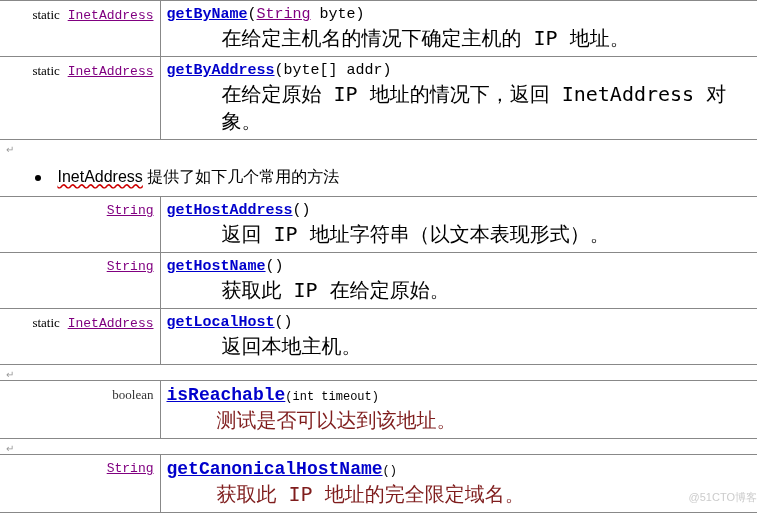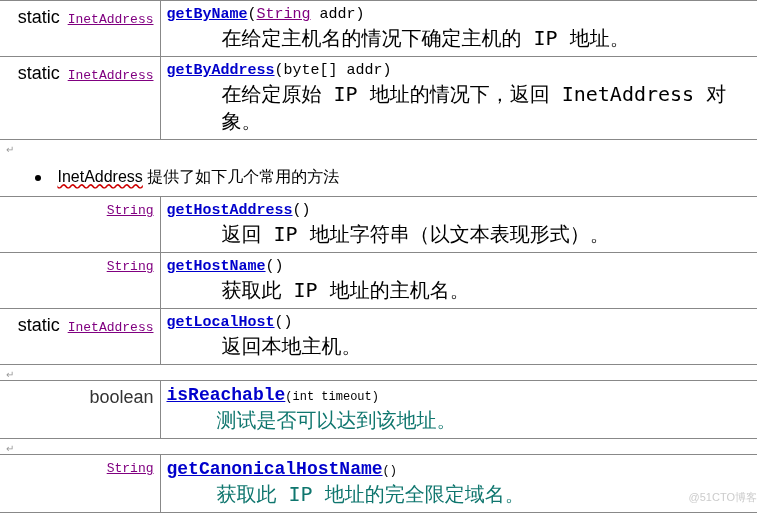--- a/index.html
+++ b/index.html
@@ -30,22 +30,22 @@
       text-align: right;
       vertical-align: top;
       font-family: "Courier New", monospace;
       font-size: 13px;
       color: #333;
       padding-top: 6px;
       border-right: 1px solid #888;
     }
     .kw-static {
       color: #000;
-      font-family: Liberation Sans, sans-serif;
-      font-size: 18px;
+      font-family: Liberation Serif, serif;
+      font-size: 13px;
     }
     .type-link {
       color: #800080;
       text-decoration: underline;
       font-family: "Courier New", monospace;
       font-size: 13px;
     }
     .method-name {
       color: #0000cc;
       text-decoration: underline;
@@ -78,21 +78,21 @@
     .desc {
       font-family: "SimSun", "宋体", monospace;
       font-size: 20px;
       color: #000;
       padding-left: 55px;
       padding-top: 2px;
     }
     .desc-large {
       font-family: "SimSun", "宋体", monospace;
       font-size: 20px;
-      color: #0f766e;
+      color: #7f1d1d;
       padding-left: 50px;
       padding-top: 2px;
     }
     .bullet-section {
       padding: 12px 0 8px 35px;
       font-size: 16px;
       font-family: "SimSun", "宋体", sans-serif;
     }
     .bullet {
       display: inline-block;
@@ -125,21 +125,21 @@
 
 <table class="method-table">
   <tbody>
       <tr>
     <td class="modifier-cell">
       <span class="kw-static">static</span>
       <span> </span>
       <span class="type-link">InetAddress</span>
     </td>
     <td>
-      <span class="method-name">getByName</span><span class="params">(</span><span class="params param-type-link">String</span><span class="params"> addr)</span>
+      <span class="method-name">getByName</span><span class="params">(</span><span class="params param-type-link">String</span><span class="params"> byte)</span>
       <div class="desc">在给定主机名的情况下确定主机的 IP 地址。</div>
     </td>
   </tr>
   <tr>
     <td class="modifier-cell">
       <span class="kw-static">static</span>
       <span> </span>
       <span class="type-link">InetAddress</span>
     </td>
     <td>
@@ -167,21 +167,21 @@
       <span class="method-name">getHostAddress</span><span class="params">()</span>
       <div class="desc">返回 IP 地址字符串（以文本表现形式）。</div>
     </td>
   </tr>
   <tr>
     <td class="modifier-cell">
       <span class="type-link">String</span>
     </td>
     <td>
       <span class="method-name">getHostName</span><span class="params">()</span>
-      <div class="desc">获取此 IP 地址的主机名。</div>
+      <div class="desc">获取此 IP 在给定原始。</div>
     </td>
   </tr>
   <tr>
     <td class="modifier-cell">
       <span class="kw-static">static</span>
       <span> </span>
       <span class="type-link">InetAddress</span>
     </td>
     <td>
       <span class="method-name">getLocalHost</span><span class="params">()</span>

